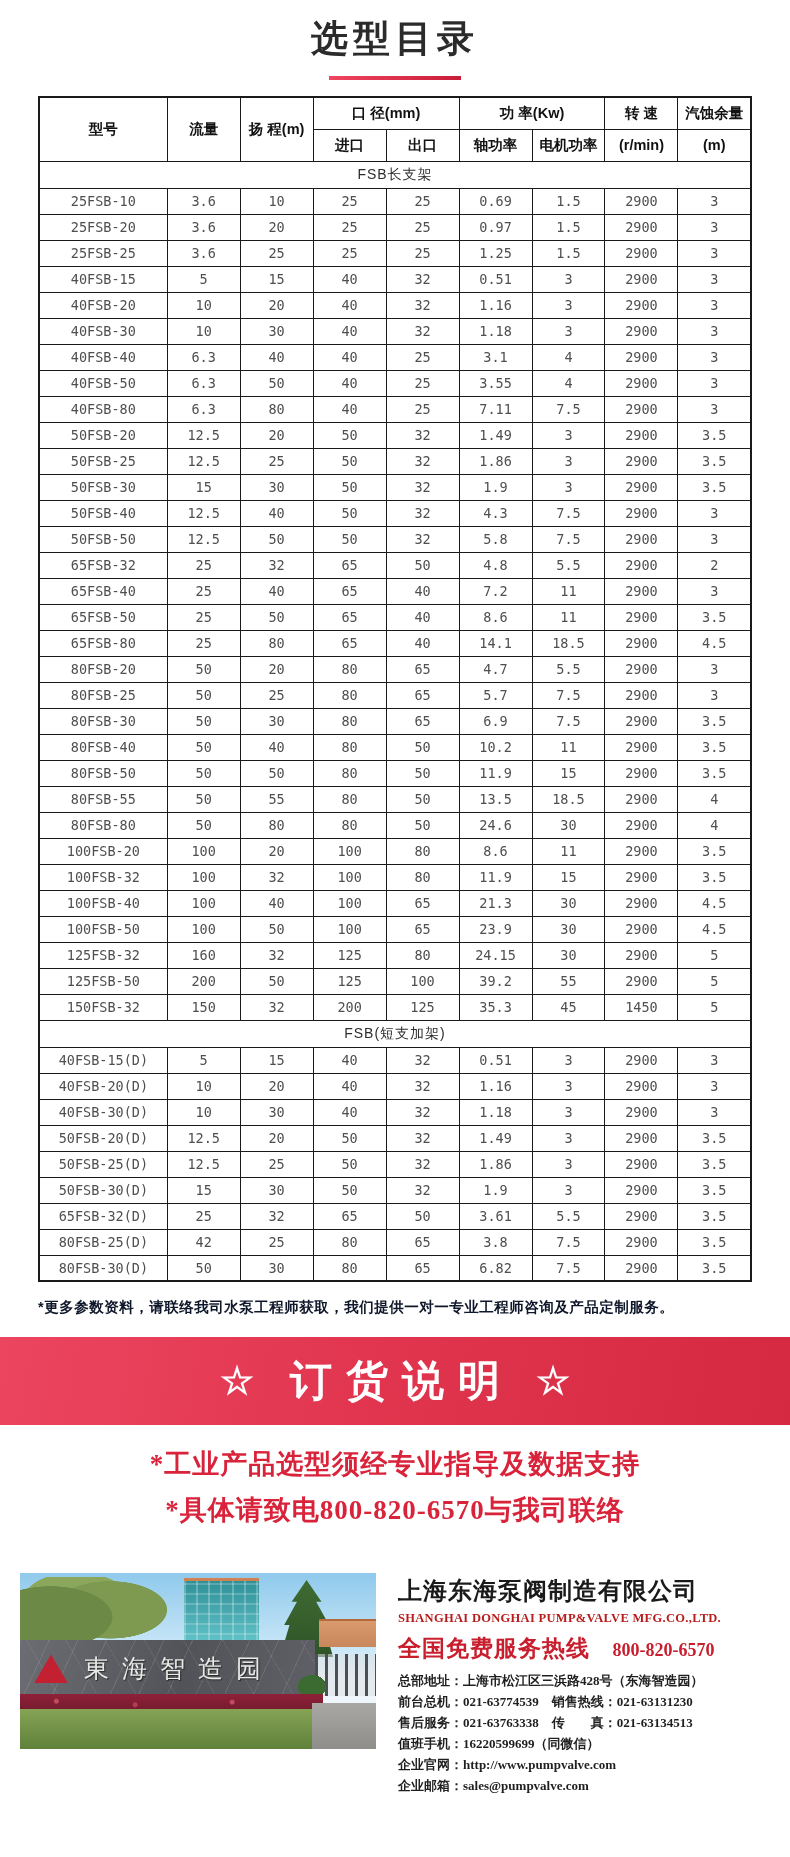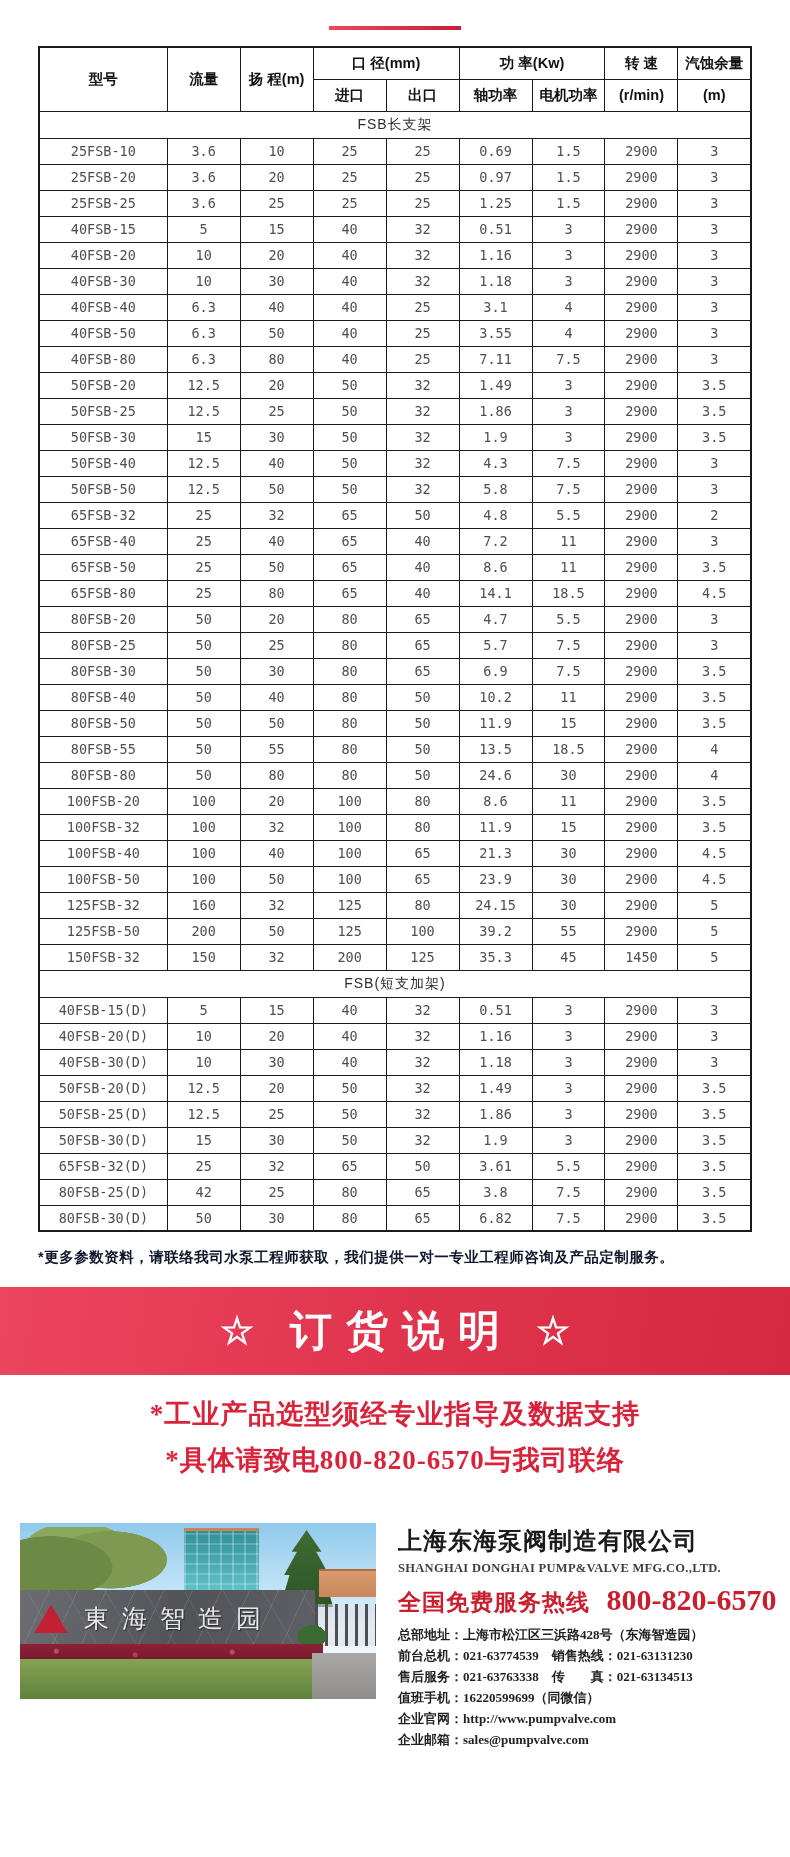--- a/index.html
+++ b/index.html
@@ -138,38 +138,39 @@
     background: linear-gradient(#a9a8a4, #8e8d89);
   }
   
   .company { padding-top: 2px; min-width: 0; }
   .company-name {
     font-size: 24px; font-weight: bold; color: #1a1a1a; letter-spacing: 1px;
     white-space: nowrap;
   }
   .company-name-en {
     font-family: "Liberation Serif", serif; font-weight: bold;
-    font-size: 12.5px; color: #404040; margin-top: 4px; letter-spacing: 0.3px;
+    font-size: 12.5px; color: #b91c1c; margin-top: 4px; letter-spacing: 0.3px;
     white-space: nowrap;
   }
   .hotline {
     margin-top: 7px; color: #c81e2e; font-weight: bold; white-space: nowrap;
   }
   .hotline .hl-label { font-size: 23px; letter-spacing: 1px; }
-  .hotline .hl-number { font-size: 30px; font-family: "Liberation Serif", serif; margin-left: 12px; }
+  .hotline .hl-number { font-size: 18px; font-family: "Liberation Serif", serif; margin-left: 18px; }
   .company-details { margin-top: 6px; }
   .company-details .detail-line {
     font-family: "Liberation Serif", serif; font-weight: bold;
     font-size: 13px; color: #1f1f1f; line-height: 21px; white-space: nowrap;
   }
 </style>
 </head>
 <body>
 
 <div class="title-wrap">
+  <div class="page-title">选型目录</div>
   <div class="title-underline"></div>
 </div>
 
 <table class="spec">
   <colgroup>
     <col class="c-model">
       <col class="c-std">
       <col class="c-std">
       <col class="c-std">
     <col class="c-std">

